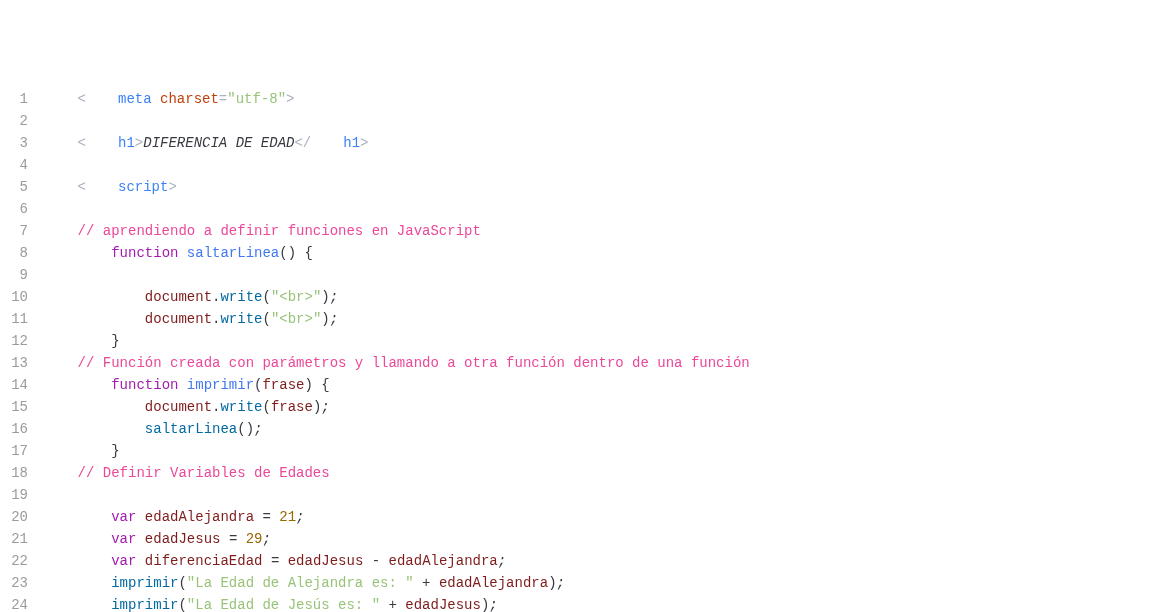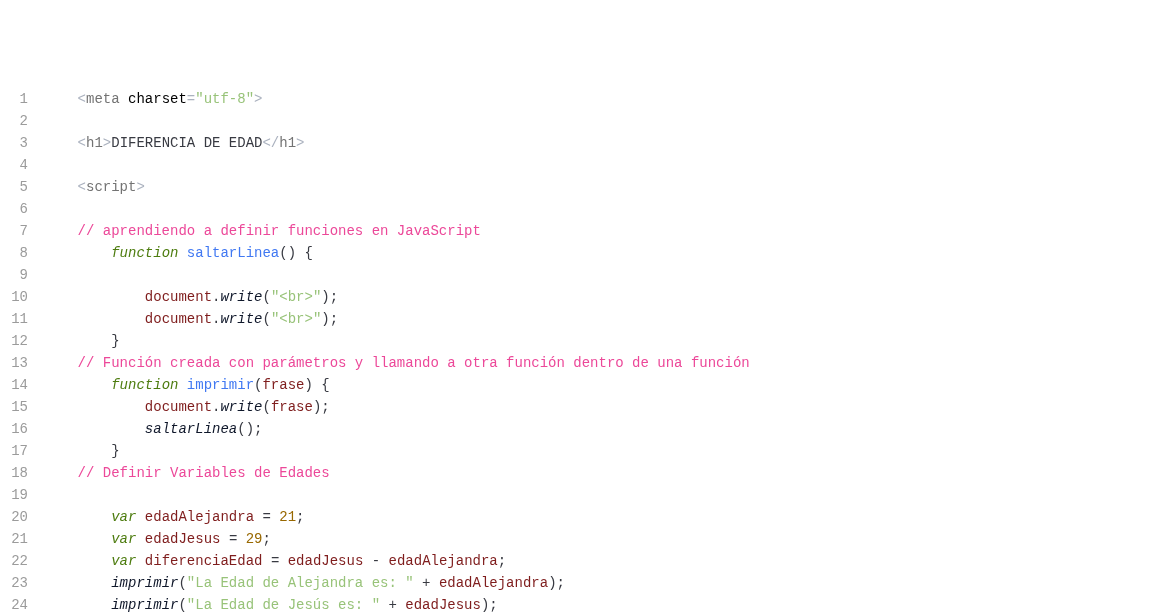--- a/index.html
+++ b/index.html
@@ -22,33 +22,33 @@
   padding-right: 12px;
   user-select: none;
   background: #ffffff;
 }
 .gutter .ln { display: block; height: 22px; }
 .code {
   flex: 1;
   padding-left: 4px;
 }
 .line { display: block; height: 22px; }
-.tok-tag    { color: #737373; }
-.tok-attr   { color: #000000; font-family: Liberation Mono, monospace; }
+.tok-tag    { color: #3b82f6; margin-left: 32px; }
+.tok-attr   { color: #c2410c; font-family: Liberation Mono, monospace; }
 .tok-str    { color: #98c379; }
 .tok-punct  { color: #abb2bf; }
 .tok-brace  { color: #383a42; }
 .tok-comment{ color: #ec4899; }
-.tok-kw     { color: #4d7c0f; font-style: italic; }
+.tok-kw     { color: #a21caf; }
 .tok-fn     { color: #4078f2; }
-.tok-call   { color: #0f172a; font-style: italic; }
+.tok-call   { color: #0369a1; }
 .tok-var    { color: #7f1d1d; }
 .tok-num    { color: #986801; }
 .tok-op     { color: #383a42; }
-.tok-txt    { color: #383a42; }
+.tok-txt    { color: #383a42; font-style: italic; }
 .tok-dot    { color: #383a42; }
 </style>
 </head>
 <body>
 
 
 
 <div class="editor">
   <div class="gutter" id="gutter"><span class="ln">1</span><span class="ln">2</span><span class="ln">3</span><span class="ln">4</span><span class="ln">5</span><span class="ln">6</span><span class="ln">7</span><span class="ln">8</span><span class="ln">9</span><span class="ln">10</span><span class="ln">11</span><span class="ln">12</span><span class="ln">13</span><span class="ln">14</span><span class="ln">15</span><span class="ln">16</span><span class="ln">17</span><span class="ln">18</span><span class="ln">19</span><span class="ln">20</span><span class="ln">21</span><span class="ln">22</span><span class="ln">23</span><span class="ln">24</span></div>
   <div class="code" id="code"><span class="line"><span>    </span><span class="tok-punct">&lt;</span><span class="tok-tag">meta</span><span class="tok-txt"> </span><span class="tok-attr">charset</span><span class="tok-punct">=</span><span class="tok-str">"utf-8"</span><span class="tok-punct">&gt;</span></span><span class="line"><span></span></span><span class="line"><span>    </span><span class="tok-punct">&lt;</span><span class="tok-tag">h1</span><span class="tok-punct">&gt;</span><span class="tok-txt">DIFERENCIA DE EDAD</span><span class="tok-punct">&lt;/</span><span class="tok-tag">h1</span><span class="tok-punct">&gt;</span></span><span class="line"><span></span></span><span class="line"><span>    </span><span class="tok-punct">&lt;</span><span class="tok-tag">script</span><span class="tok-punct">&gt;</span></span><span class="line"><span></span></span><span class="line"><span>    </span><span class="tok-comment">// aprendiendo a definir funciones en JavaScript</span></span><span class="line"><span>        </span><span class="tok-kw">function</span><span class="tok-txt"> </span><span class="tok-fn">saltarLinea</span><span class="tok-brace">()</span><span class="tok-txt"> </span><span class="tok-brace">{</span></span><span class="line"><span></span></span><span class="line"><span>            </span><span class="tok-var">document</span><span class="tok-dot">.</span><span class="tok-call">write</span><span class="tok-brace">(</span><span class="tok-str">"&lt;br&gt;"</span><span class="tok-brace">)</span><span class="tok-txt">;</span></span><span class="line"><span>            </span><span class="tok-var">document</span><span class="tok-dot">.</span><span class="tok-call">write</span><span class="tok-brace">(</span><span class="tok-str">"&lt;br&gt;"</span><span class="tok-brace">)</span><span class="tok-txt">;</span></span><span class="line"><span>        </span><span class="tok-brace">}</span></span><span class="line"><span>    </span><span class="tok-comment">// Función creada con parámetros y llamando a otra función dentro de una función</span></span><span class="line"><span>        </span><span class="tok-kw">function</span><span class="tok-txt"> </span><span class="tok-fn">imprimir</span><span class="tok-brace">(</span><span class="tok-var">frase</span><span class="tok-brace">)</span><span class="tok-txt"> </span><span class="tok-brace">{</span></span><span class="line"><span>            </span><span class="tok-var">document</span><span class="tok-dot">.</span><span class="tok-call">write</span><span class="tok-brace">(</span><span class="tok-var">frase</span><span class="tok-brace">)</span><span class="tok-txt">;</span></span><span class="line"><span>            </span><span class="tok-call">saltarLinea</span><span class="tok-brace">()</span><span class="tok-txt">;</span></span><span class="line"><span>        </span><span class="tok-brace">}</span></span><span class="line"><span>    </span><span class="tok-comment">// Definir Variables de Edades</span></span><span class="line"><span></span></span><span class="line"><span>        </span><span class="tok-kw">var</span><span class="tok-txt"> </span><span class="tok-var">edadAlejandra</span><span class="tok-txt"> </span><span class="tok-op">=</span><span class="tok-txt"> </span><span class="tok-num">21</span><span class="tok-txt">;</span></span><span class="line"><span>        </span><span class="tok-kw">var</span><span class="tok-txt"> </span><span class="tok-var">edadJesus</span><span class="tok-txt"> </span><span class="tok-op">=</span><span class="tok-txt"> </span><span class="tok-num">29</span><span class="tok-txt">;</span></span><span class="line"><span>        </span><span class="tok-kw">var</span><span class="tok-txt"> </span><span class="tok-var">diferenciaEdad</span><span class="tok-txt"> </span><span class="tok-op">=</span><span class="tok-txt"> </span><span class="tok-var">edadJesus</span><span class="tok-txt"> </span><span class="tok-op">-</span><span class="tok-txt"> </span><span class="tok-var">edadAlejandra</span><span class="tok-txt">;</span></span><span class="line"><span>        </span><span class="tok-call">imprimir</span><span class="tok-brace">(</span><span class="tok-str">"La Edad de Alejandra es: "</span><span class="tok-txt"> </span><span class="tok-op">+</span><span class="tok-txt"> </span><span class="tok-var">edadAlejandra</span><span class="tok-brace">)</span><span class="tok-txt">;</span></span><span class="line"><span>        </span><span class="tok-call">imprimir</span><span class="tok-brace">(</span><span class="tok-str">"La Edad de Jesús es: "</span><span class="tok-txt"> </span><span class="tok-op">+</span><span class="tok-txt"> </span><span class="tok-var">edadJesus</span><span class="tok-brace">)</span><span class="tok-txt">;</span></span></div>

